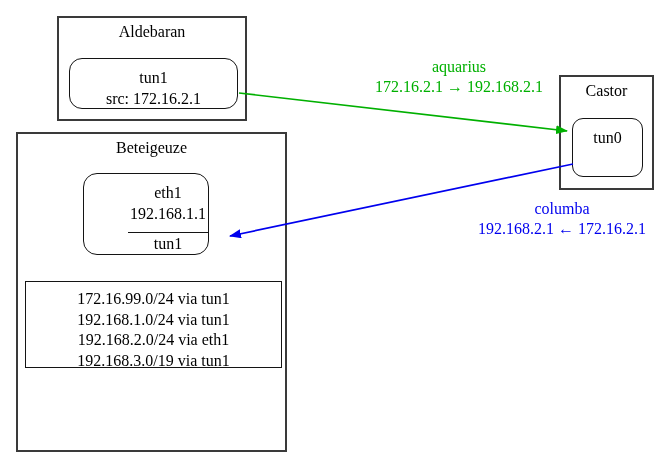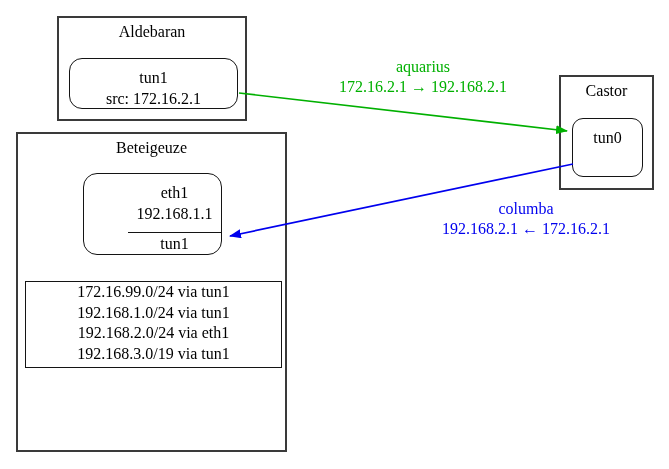--- a/index.html
+++ b/index.html
@@ -62,20 +62,21 @@
     justify-content: center;
     white-space: nowrap;
   }
   .edge-label {
     position: absolute;
     transform: translateX(-50%);
     text-align: center;
     line-height: 20px;
     white-space: nowrap;
     z-index: 6;
+    margin-left: 36px;
   }
   .edge-label-green { color: #00b000; }
   .edge-label-blue  { color: #0000ee; }
   .edges-svg {
     position: absolute;
     left: 0; top: 0;
     width: 669px; height: 469px;
     z-index: 5;
     pointer-events: none;
   }
@@ -103,31 +104,31 @@
       <div>tun0</div>
     </div>
     <div class="iface-sec" style="flex:1;">
       <div>tun1</div>
     </div>
   </div>
 
   <div class="cluster" style="left:16px; top:132px; width:271px; height:320px;">
     <div class="cluster-title">Beteigeuze</div>
   </div>
-  <div class="iface-box" style="left:83px; top:173px; width:139px; height:82px; border-radius:14px;padding-left:44px;">
+  <div class="iface-box" style="left:83px; top:173px; width:126px; height:82px; border-radius:14px;padding-left:44px;">
     <div class="iface-sec" style="height:50px;">
       <div>eth1</div>
       <div>192.168.1.1</div>
     </div>
     <div class="iface-sec" style="flex:1;">
       <div>tun1</div>
     </div>
   </div>
 
-  <div class="plain-box" style="left:25px; top:281px; width:257px; height:87px; padding-top:0;">
+  <div class="plain-box" style="left:25px; top:281px; width:257px; height:87px; padding-top:7px;">
     <div class="route-line">172.16.99.0/24 via tun1</div>
     <div class="route-line">192.168.1.0/24 via tun1</div>
     <div class="route-line">192.168.2.0/24 via eth1</div>
     <div class="route-line">192.168.3.0/19 via tun1</div>
   </div>
 
 
   <div class="edge-label edge-label-green" style="left:423px; top:57px;">
     <div>aquarius</div>
     <div>172.16.2.1 → 192.168.2.1</div>

